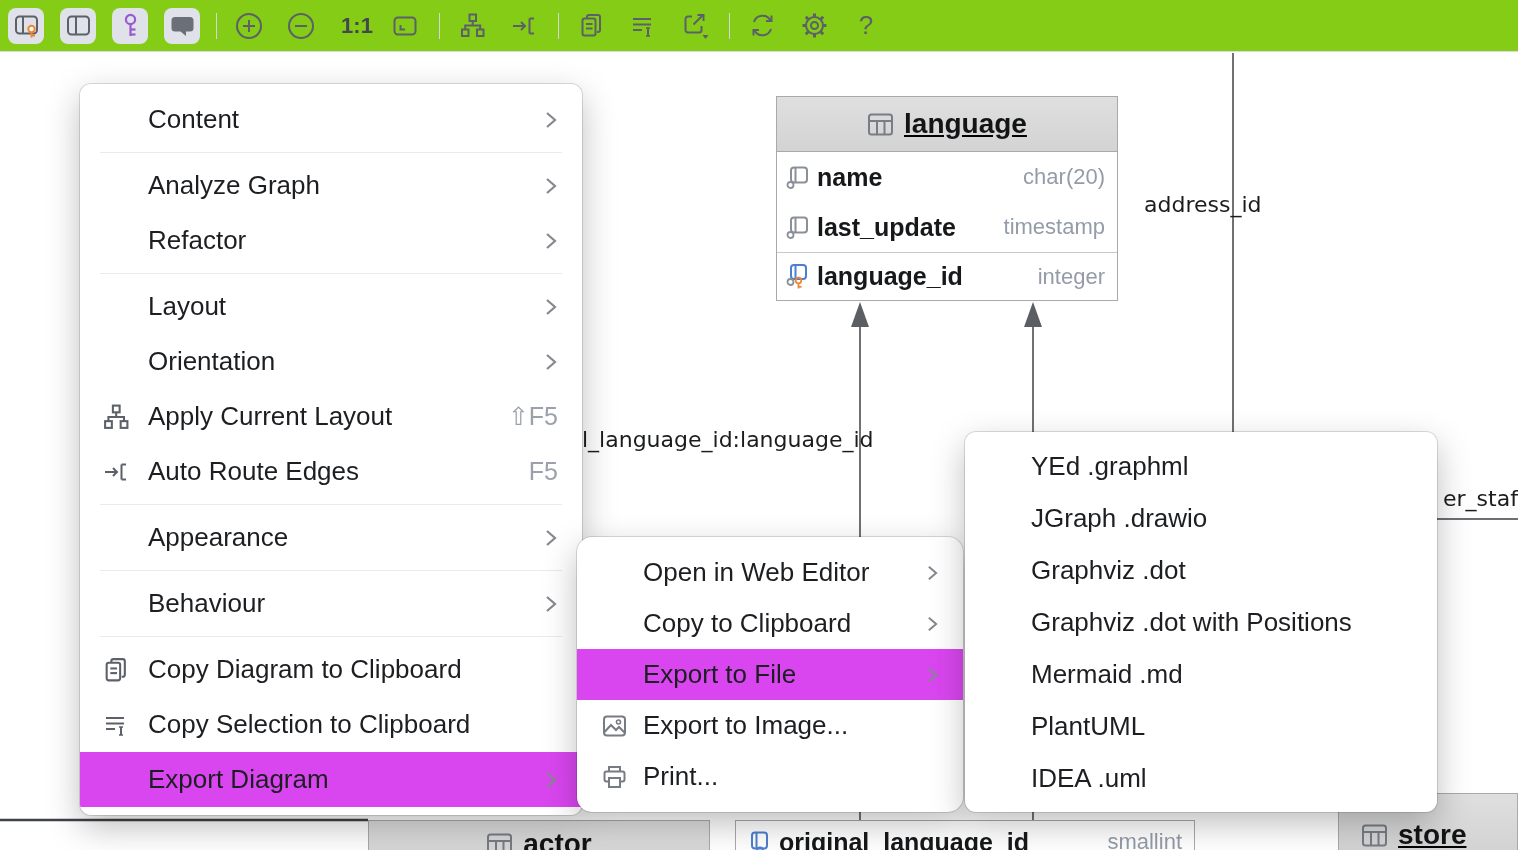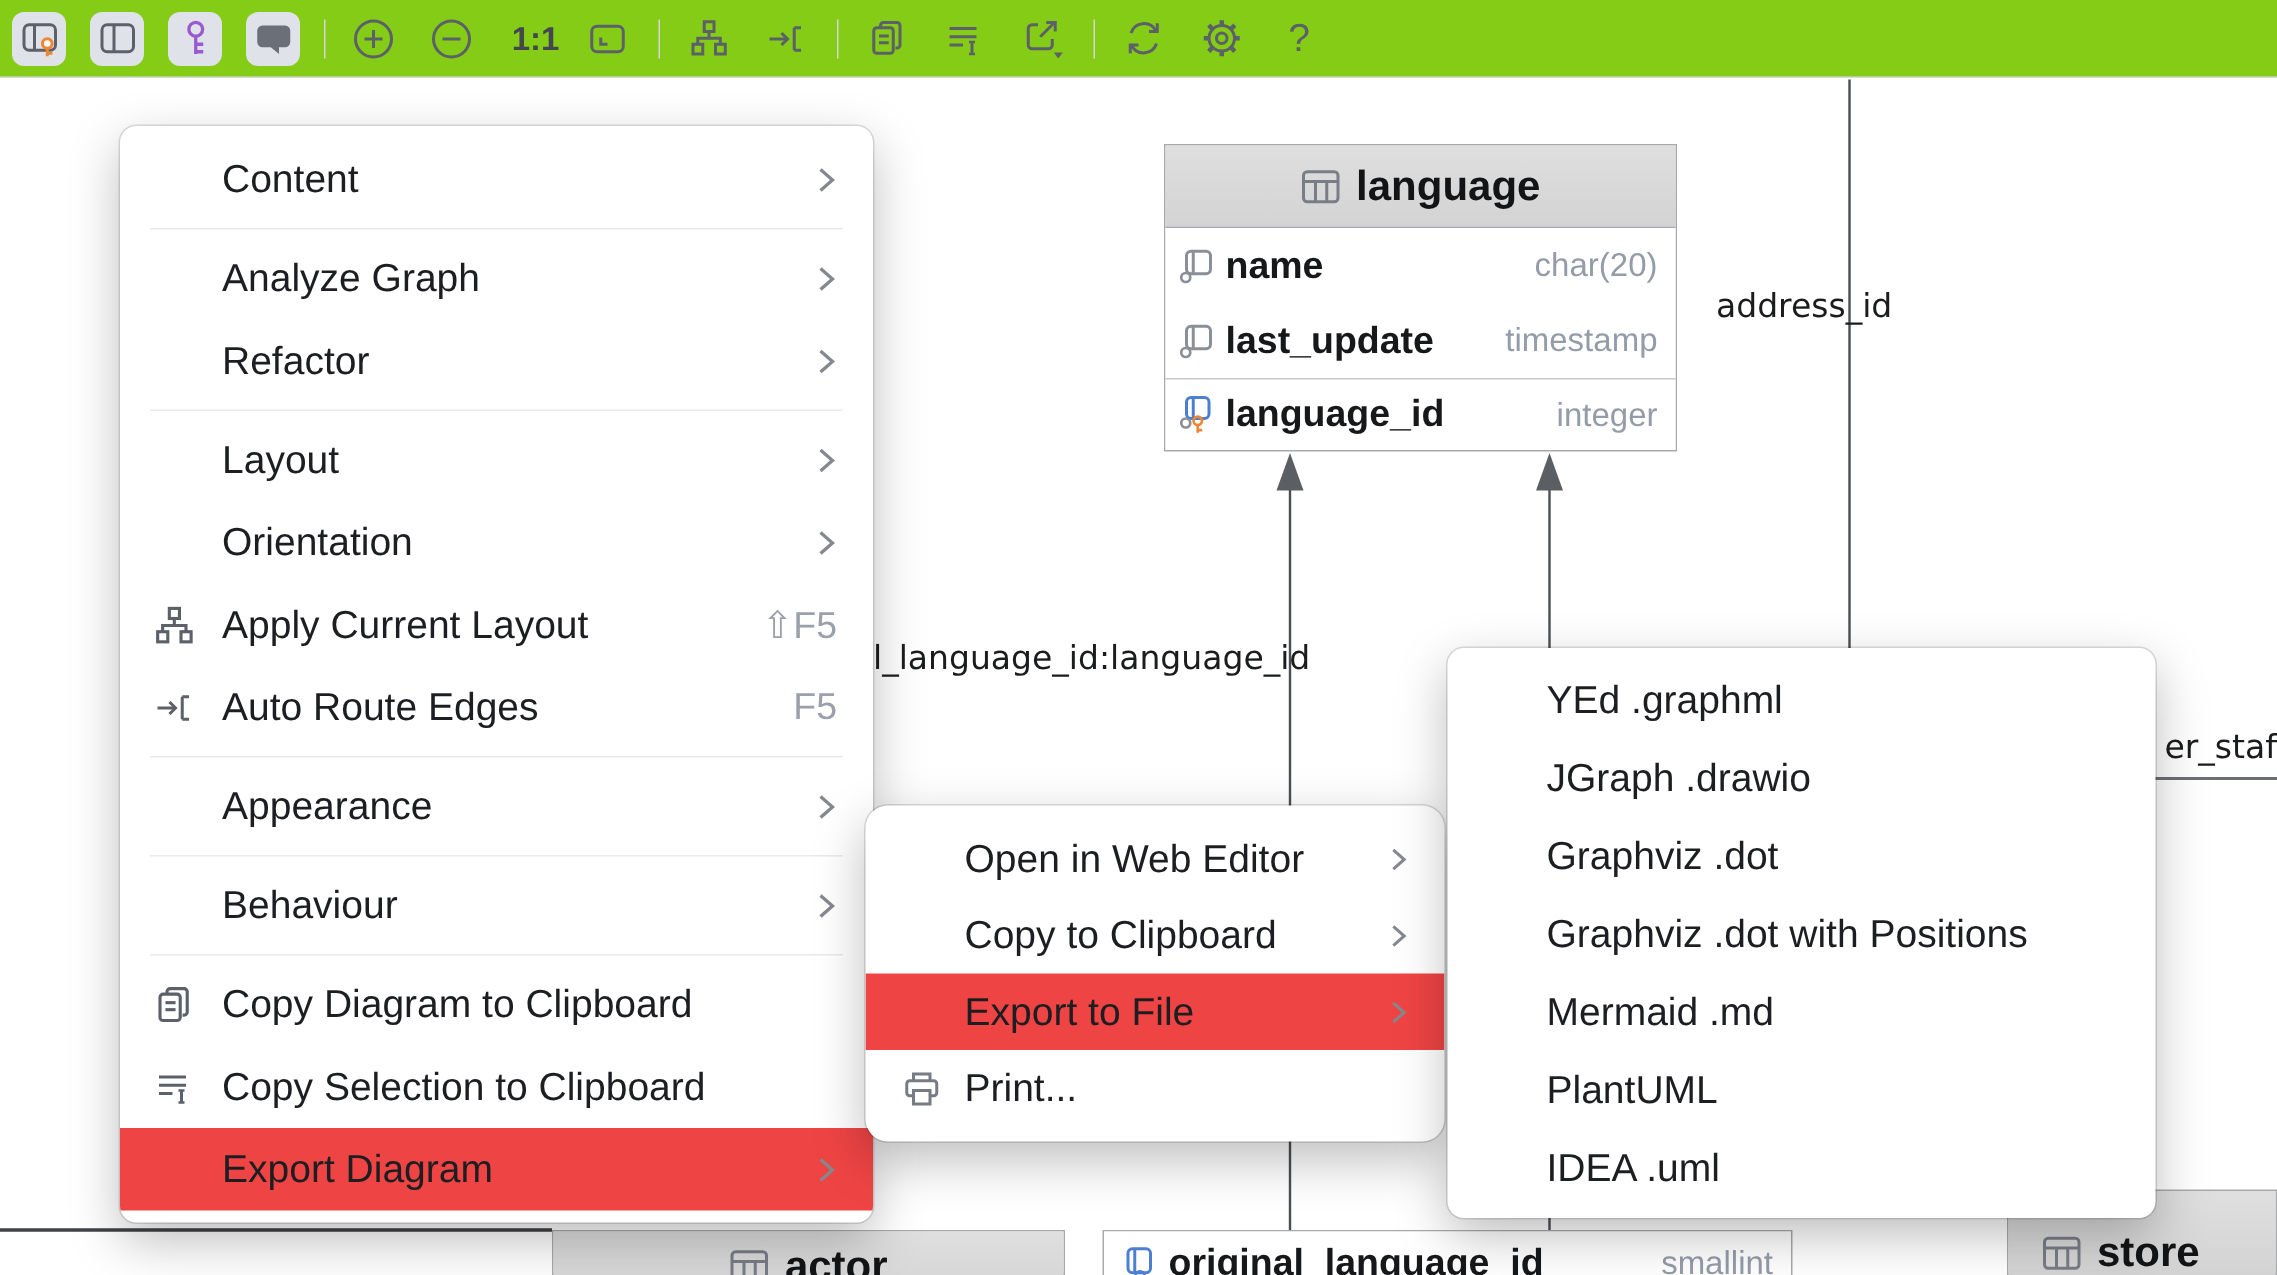--- a/index.html
+++ b/index.html
@@ -18,38 +18,38 @@
     margin-right:8px; }
   .thelp { font-size:26px; color:#5c6068; width:36px; text-align:center; margin-right:10px; }
   svg.icon { display:block; }
 
   
   .canvas { position:absolute; left:0; top:52px; width:1518px; height:798px; background:#fff; }
   #edges { position:absolute; left:0; top:0; width:1518px; height:850px; z-index:1; pointer-events:none; }
 
   .db-table { position:absolute; border:1px solid #a7a9ac; background:#fff; z-index:2; }
   .db-header { background:linear-gradient(#dfdfdf,#d3d3d3); border-bottom:1px solid #a7a9ac;
-    display:flex; align-items:center; justify-content:center; gap:10px; }
+    display:flex; align-items:center; justify-content:center; gap:10px;text-decoration:underline; }
   .db-title { font-size:28px; font-weight:bold; color:#131416; }
   .db-row { display:flex; align-items:center; height:50px; padding:0 12px 0 8px; background:#fff; }
   .db-row .colname { font-size:25px; font-weight:bold; color:#17181a; margin-left:6px; }
   .db-row .coltype { font-size:22px; color:#949ca9; margin-left:auto; }
   .db-row.keysec { border-top:1px solid #c7c9cc; height:48px; }
 
   .edge-label { position:absolute; font-family:"DejaVu Sans", sans-serif; font-size:22px;
     color:#1b1c1d; z-index:2; white-space:nowrap; }
 
   
   .menu { position:absolute; background:#fff; border-radius:11px;
     box-shadow:0 0 0 1px rgba(0,0,0,.13), 0 12px 34px rgba(0,0,0,.26);
     padding:8px 0; overflow:hidden; }
   .mi { display:flex; align-items:center; padding:0 24px 0 68px; font-size:26px;
     color:#1c1e21; position:relative; }
   .mi .mi-icon { position:absolute; left:22px; top:50%; transform:translateY(-50%); }
-  .mi.hl { background:#ef4444; }
+  .mi.hl { background:#d946ef; }
   .msep { height:1px; background:#e9eaec; margin:5px 20px; }
   .chev { margin-left:auto; display:flex; align-items:center; }
   .shortcut { margin-left:auto; font-size:25px; color:#9ba0ab; }
 
   #menu-main  { left:80px;  top:84px;  width:502px; z-index:10; }
   #menu-main .mi { height:55px; }
   #menu-export{ left:577px; top:537px; width:386px; z-index:11; padding:10px 0;border-radius:15px; }
   #menu-export .mi { height:51px; padding-left:66px; }
   #menu-export .mi .mi-icon { left:24px; }
   #menu-format{ left:965px; top:432px; width:472px; z-index:12; }
@@ -415,20 +415,30 @@
     <span>Export to File</span>
     <span class="chev">
         <svg width="13" height="20" viewBox="0 0 14 22">
           <path d="M3 4 L11 11 L3 18" fill="none" stroke="#85888f" stroke-width="2.2"></path>
         </svg>
       </span>
   </div>
   <div class="mi">
     <span class="mi-icon">
       <svg class="icon" width="27" height="27" viewBox="0 0 27 27">
+        <rect x="3" y="4" width="21" height="19" rx="3" fill="none" stroke="#767b84" stroke-width="2"></rect>
+        <circle cx="17.5" cy="9.5" r="2" fill="none" stroke="#767b84" stroke-width="1.6"></circle>
+        <path d="M3.5 19.5 L10 12.5 L15 17.5 L18 14.5 L23.5 20" fill="none" stroke="#767b84" stroke-width="2"></path>
+      </svg>
+    </span>
+    <span>Export to Image...</span>
+  </div>
+  <div class="mi">
+    <span class="mi-icon">
+      <svg class="icon" width="27" height="27" viewBox="0 0 27 27">
         <path d="M8 8 V3.5 h11 V8" fill="none" stroke="#767b84" stroke-width="2"></path>
         <rect x="3.5" y="8" width="20" height="10" rx="2" fill="none" stroke="#767b84" stroke-width="2"></rect>
         <rect x="8" y="14.5" width="11" height="9" fill="#fff" stroke="#767b84" stroke-width="2"></rect>
       </svg>
     </span>
     <span>Print...</span>
   </div>
 </div>
 
 <div class="menu" id="menu-format">

